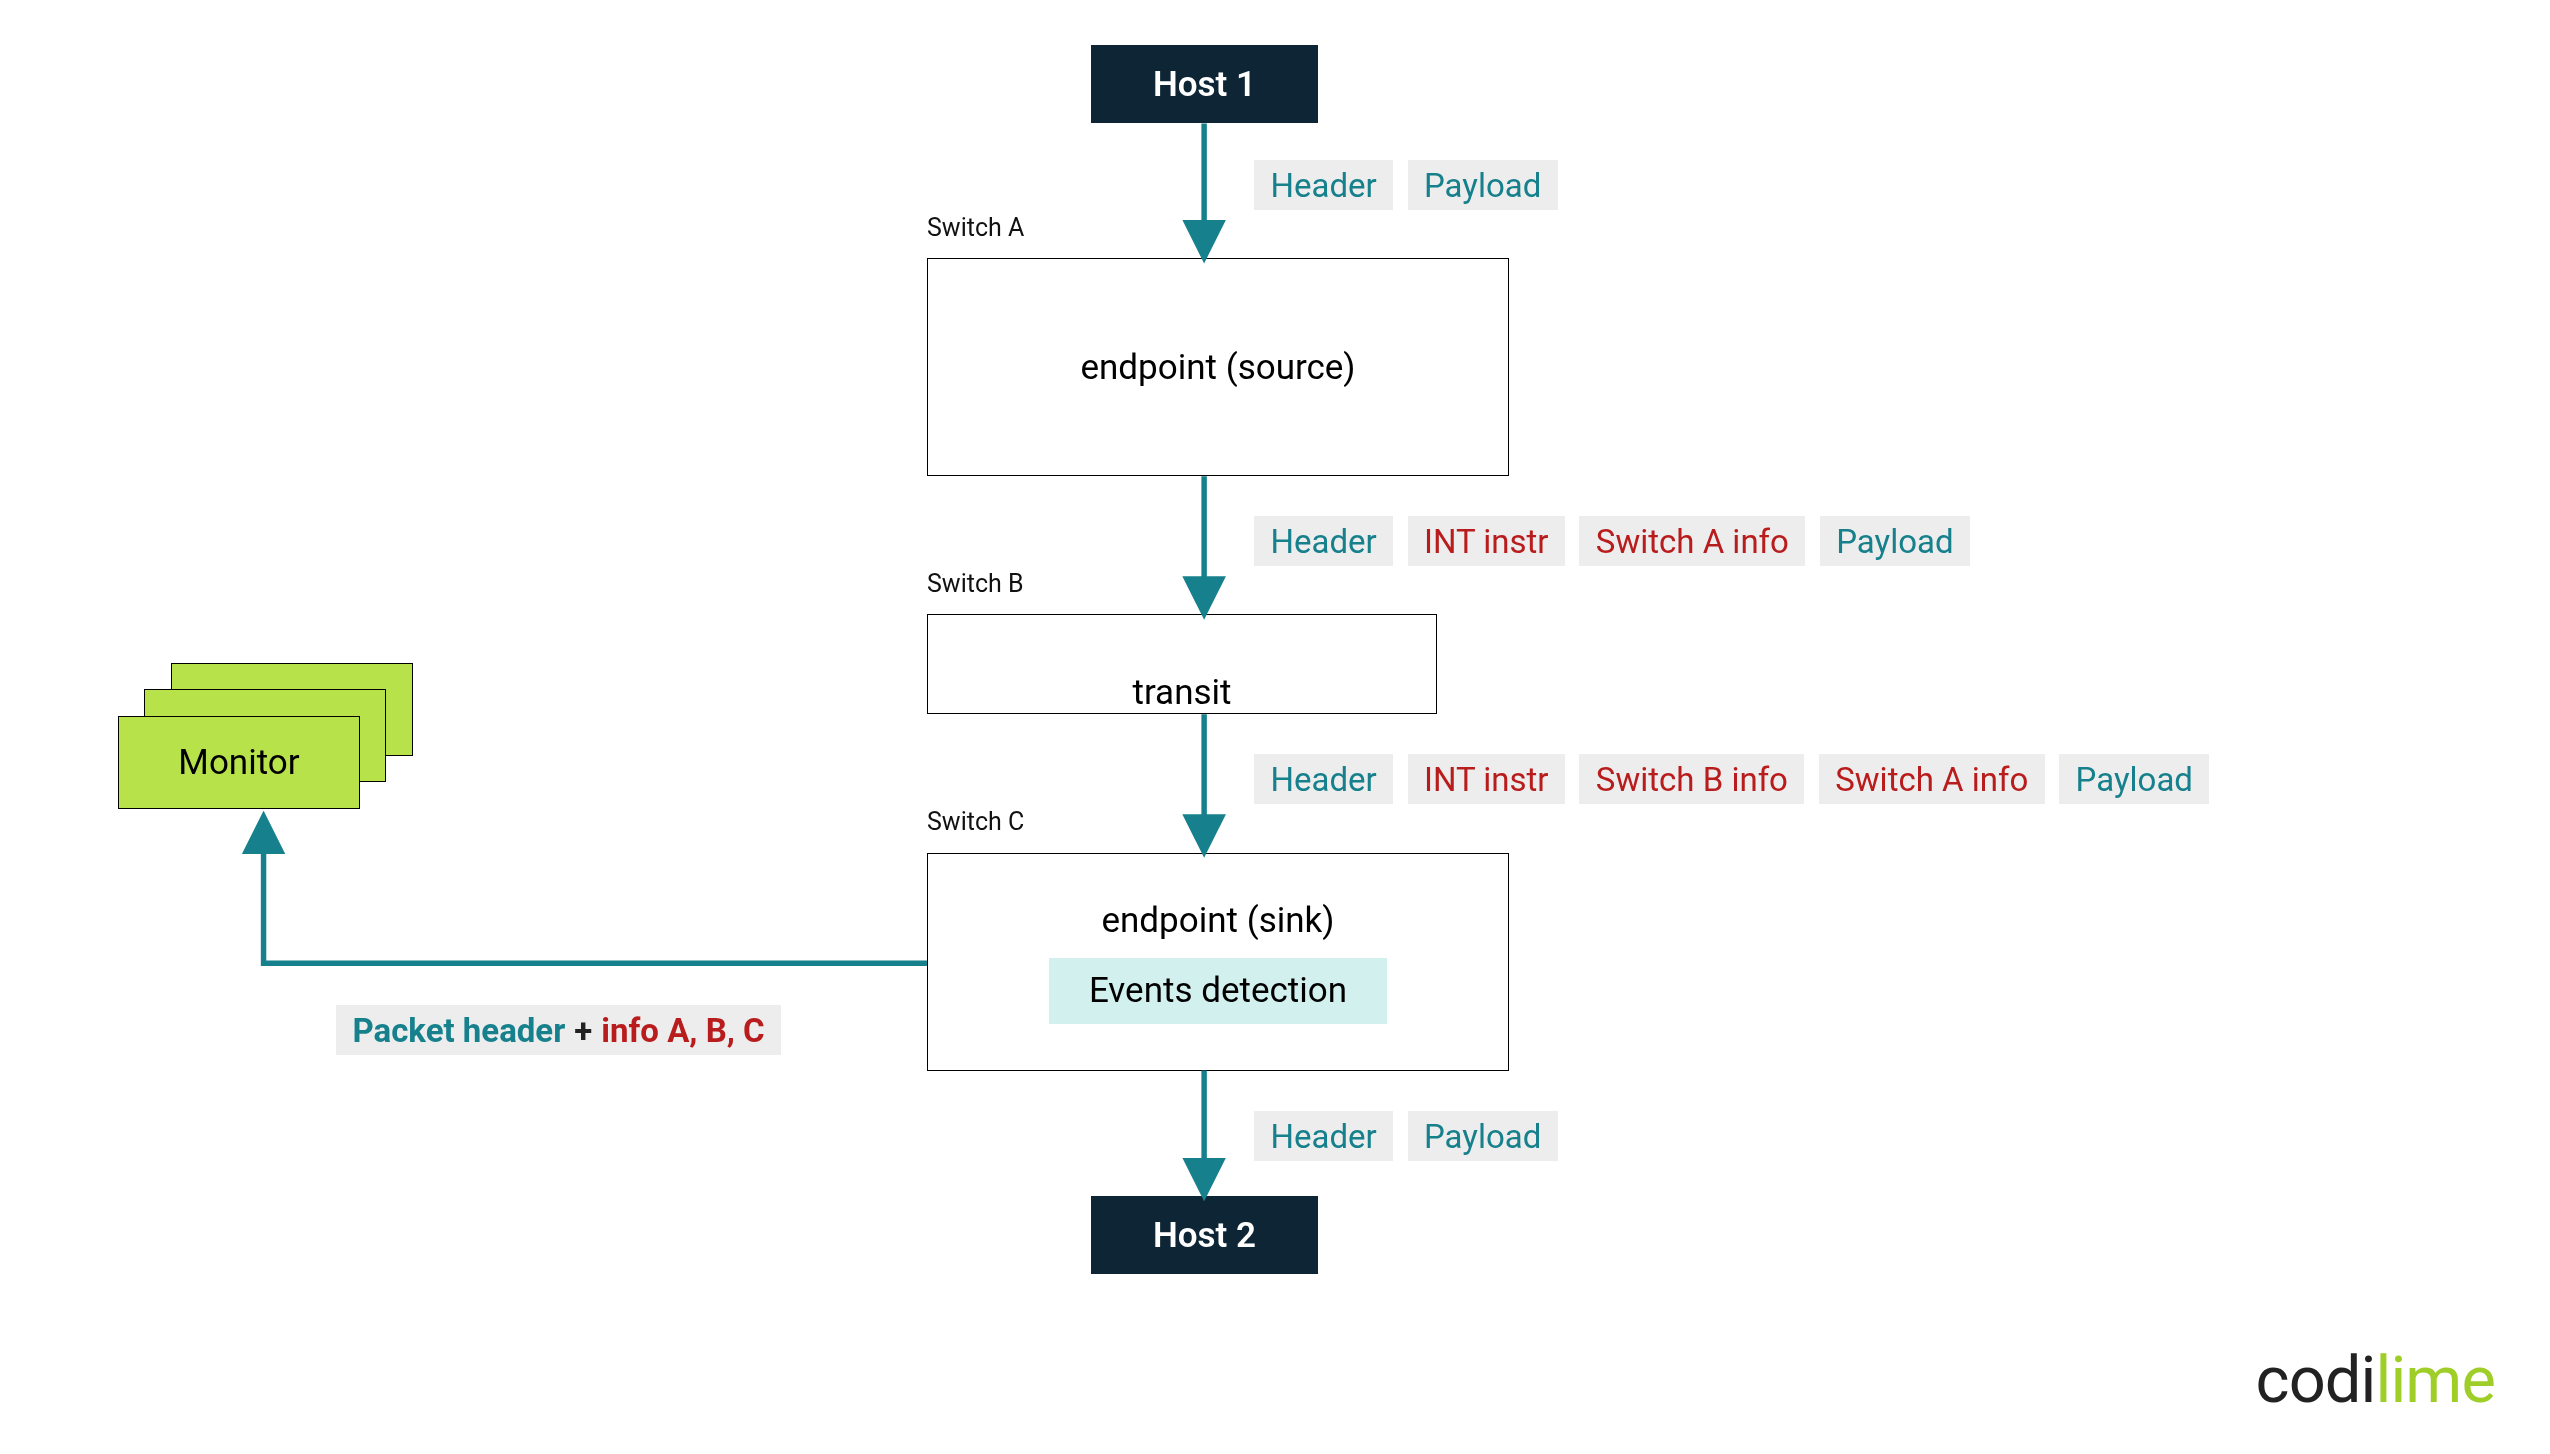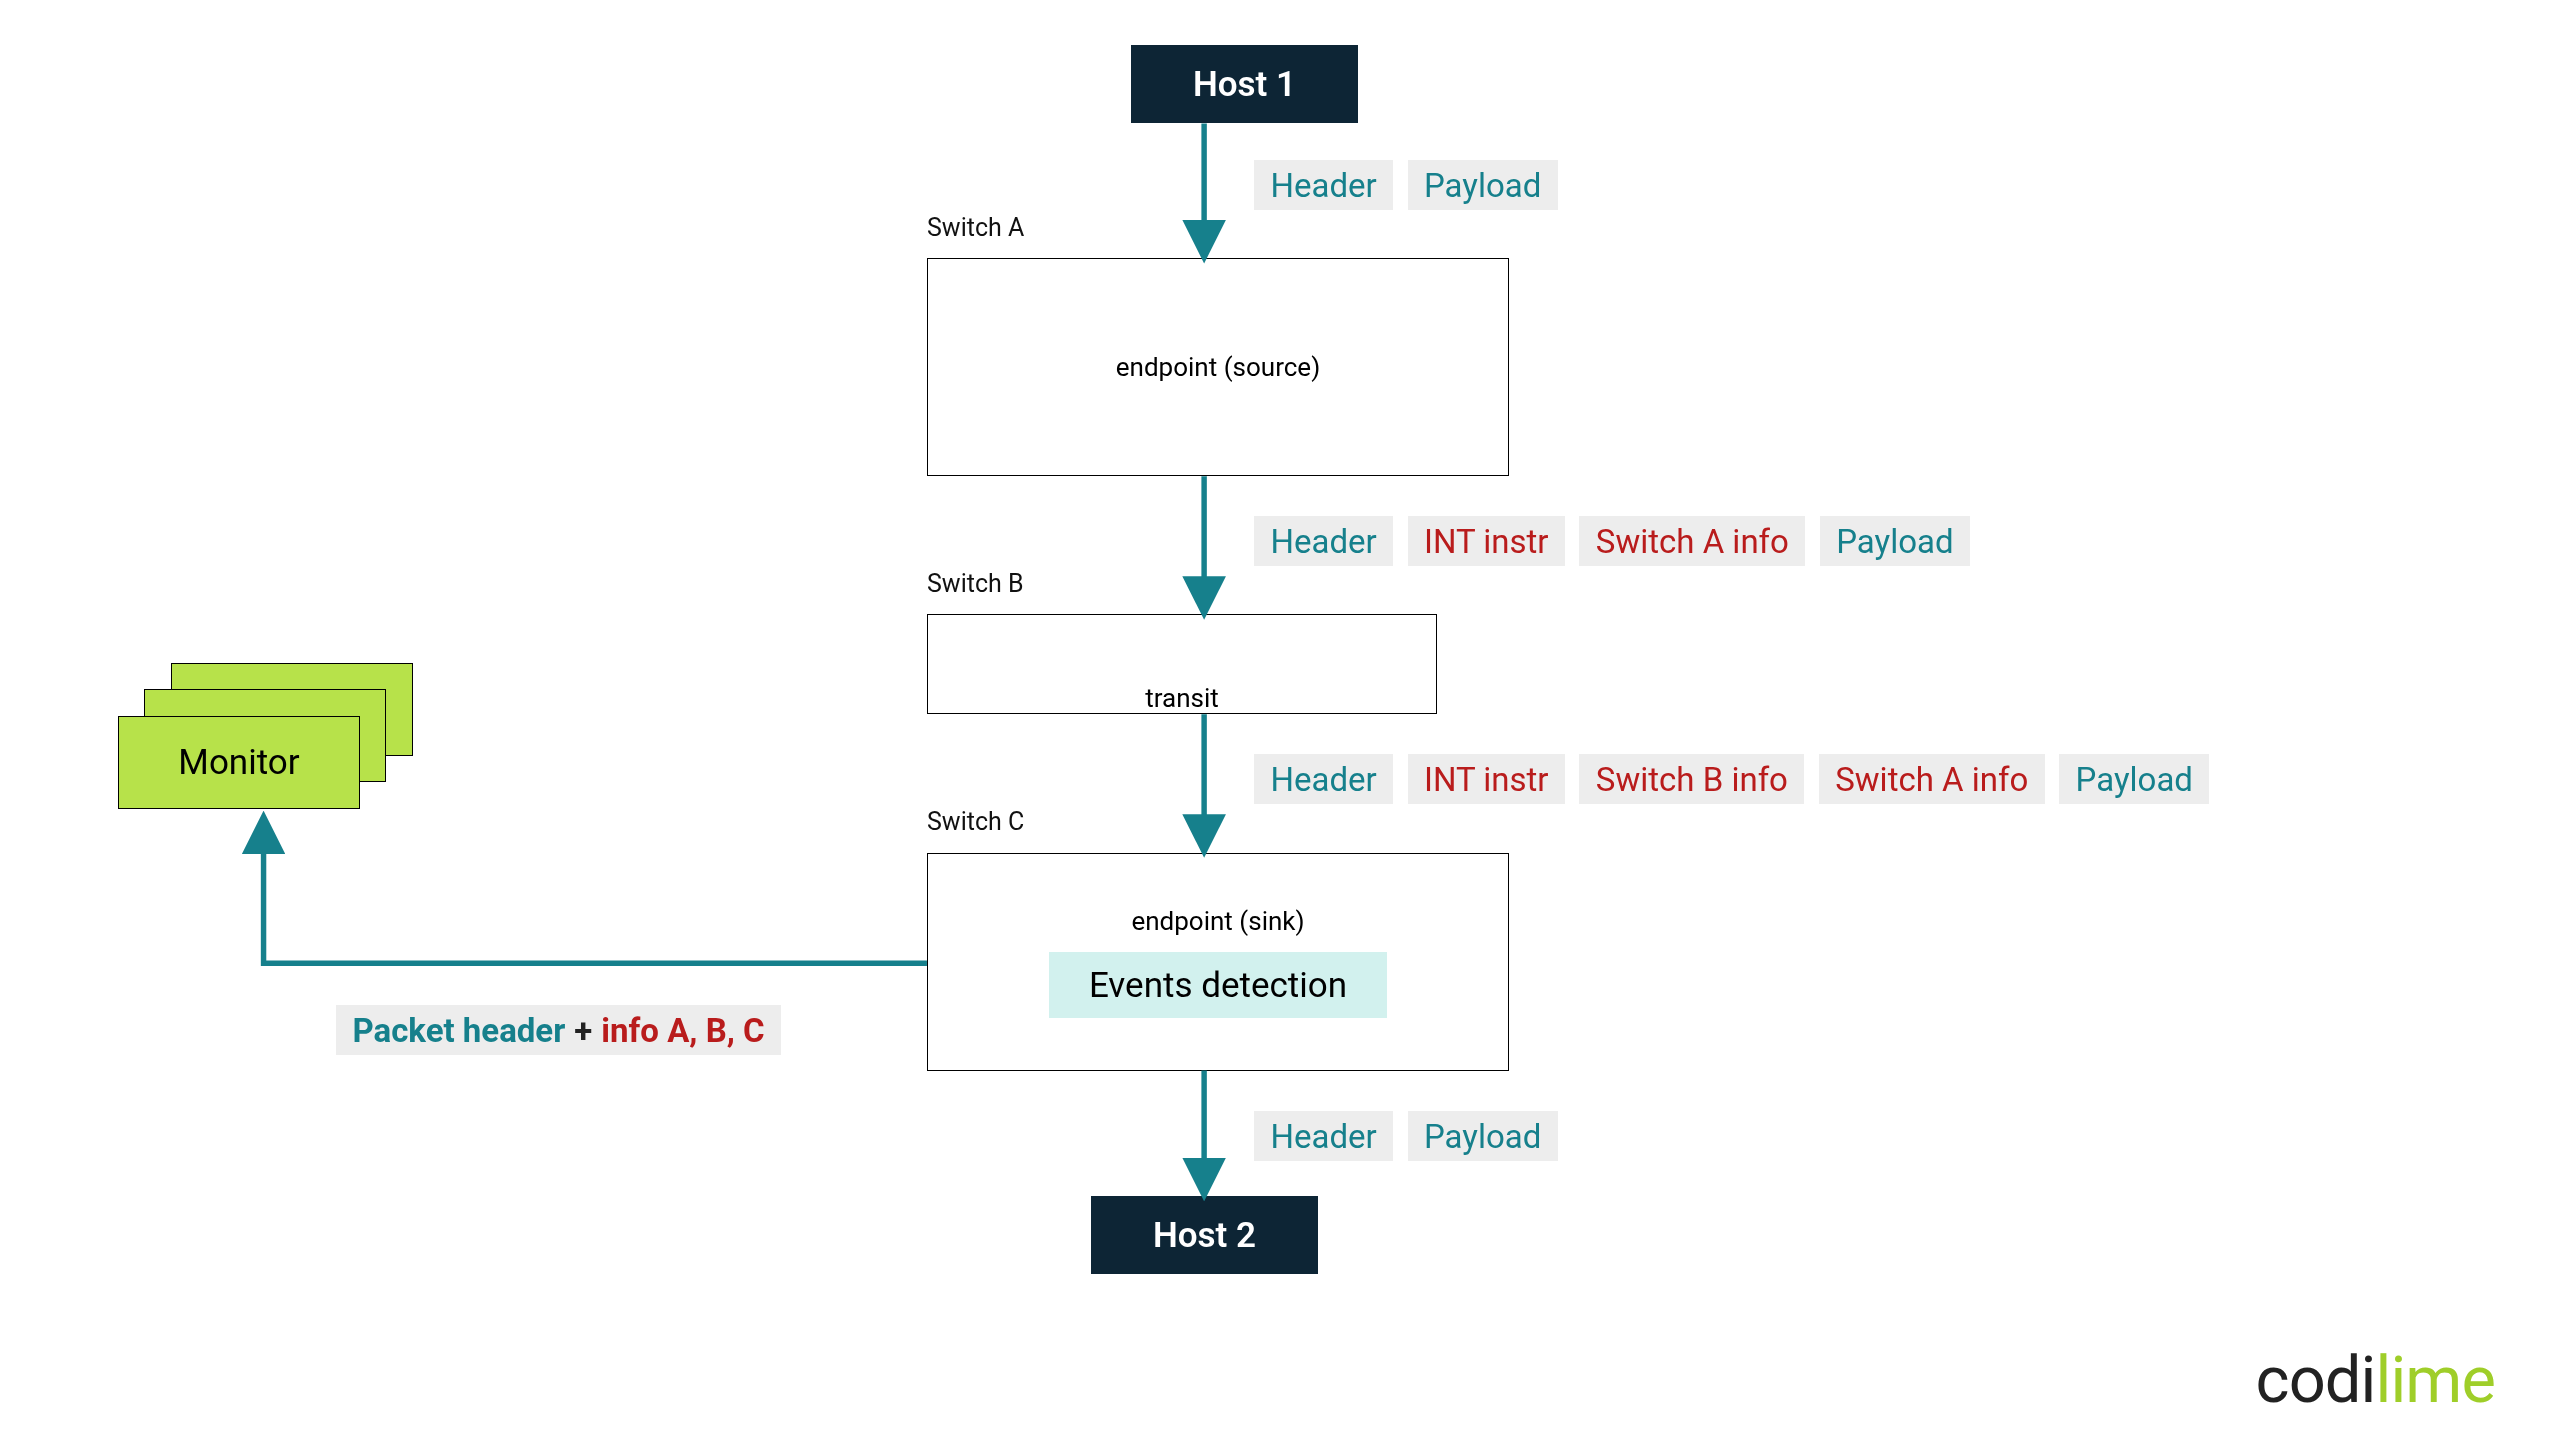--- a/index.html
+++ b/index.html
@@ -34,21 +34,21 @@
     position: absolute;
     font-size: 25px;
     color: #111;
   }
   .inner-pill {
     padding: 12.7px 40px;
     font-size: 35px;
   }
   .watchlist-pill { background: #d7edf9; }
   .events-pill { background: #d2f1ee; }
-  .endpoint-text { font-size: 26px; }
+  .endpoint-text { font-size: 35px; }
   .tag-row {
     position: absolute;
     display: flex;
     gap: 14.5px;
   }
   .tag {
     background: #ededed;
     padding: 5.5px 16.4px;
     font-size: 33px;
     white-space: nowrap;
@@ -91,21 +91,21 @@
   svg.arrows {
     position: absolute;
     left: 0; top: 0;
     width: 2550px; height: 1454px;
     pointer-events: none;
   }
 </style>
 </head>
 <body>
 
-<div class="box host-box" style="left:1091px; top:45px; width:227px; height:78px;margin-left:40px;">
+<div class="box host-box" style="left:1091px; top:45px; width:227px; height:78px;">
   <span>Host 1</span>
 </div>
 
 <div class="tag-row" style="left:1254px; top:160px;">
   <span class="tag teal">Header</span>
   <span class="tag teal">Payload</span>
 </div>
 
 <div class="switch-label" style="left:927px; top:213px;">Switch A</div>
 

